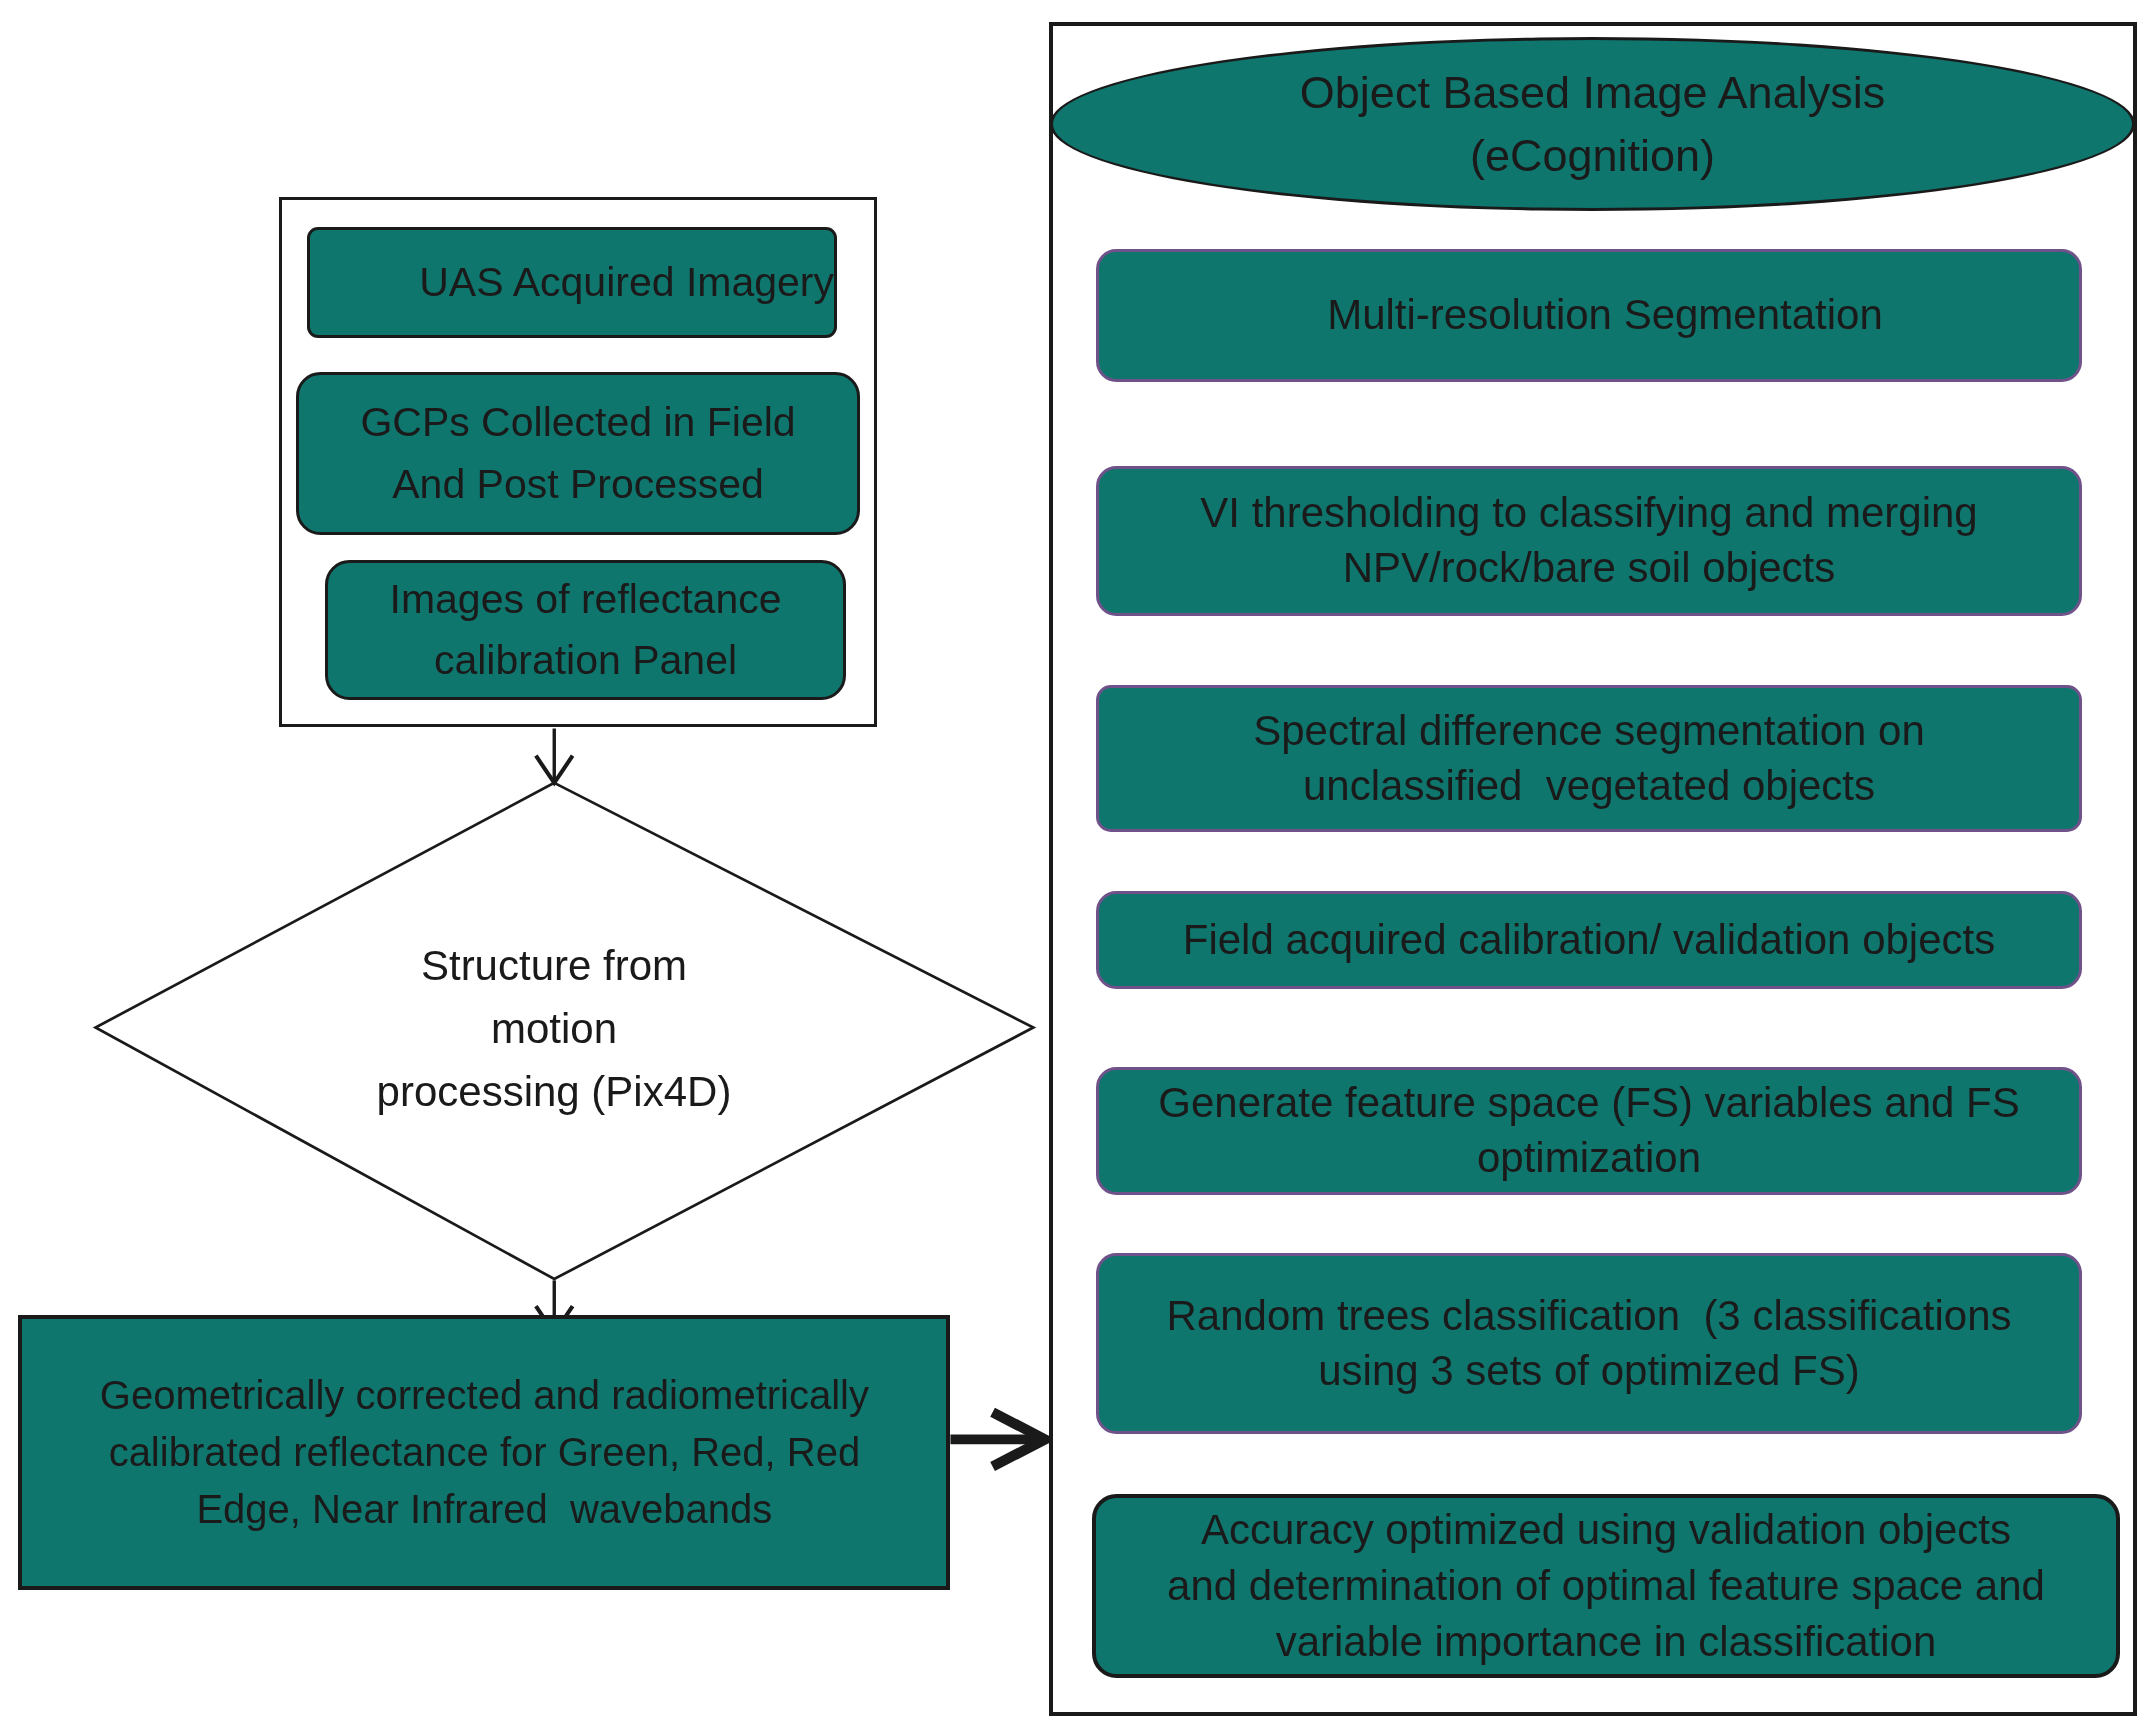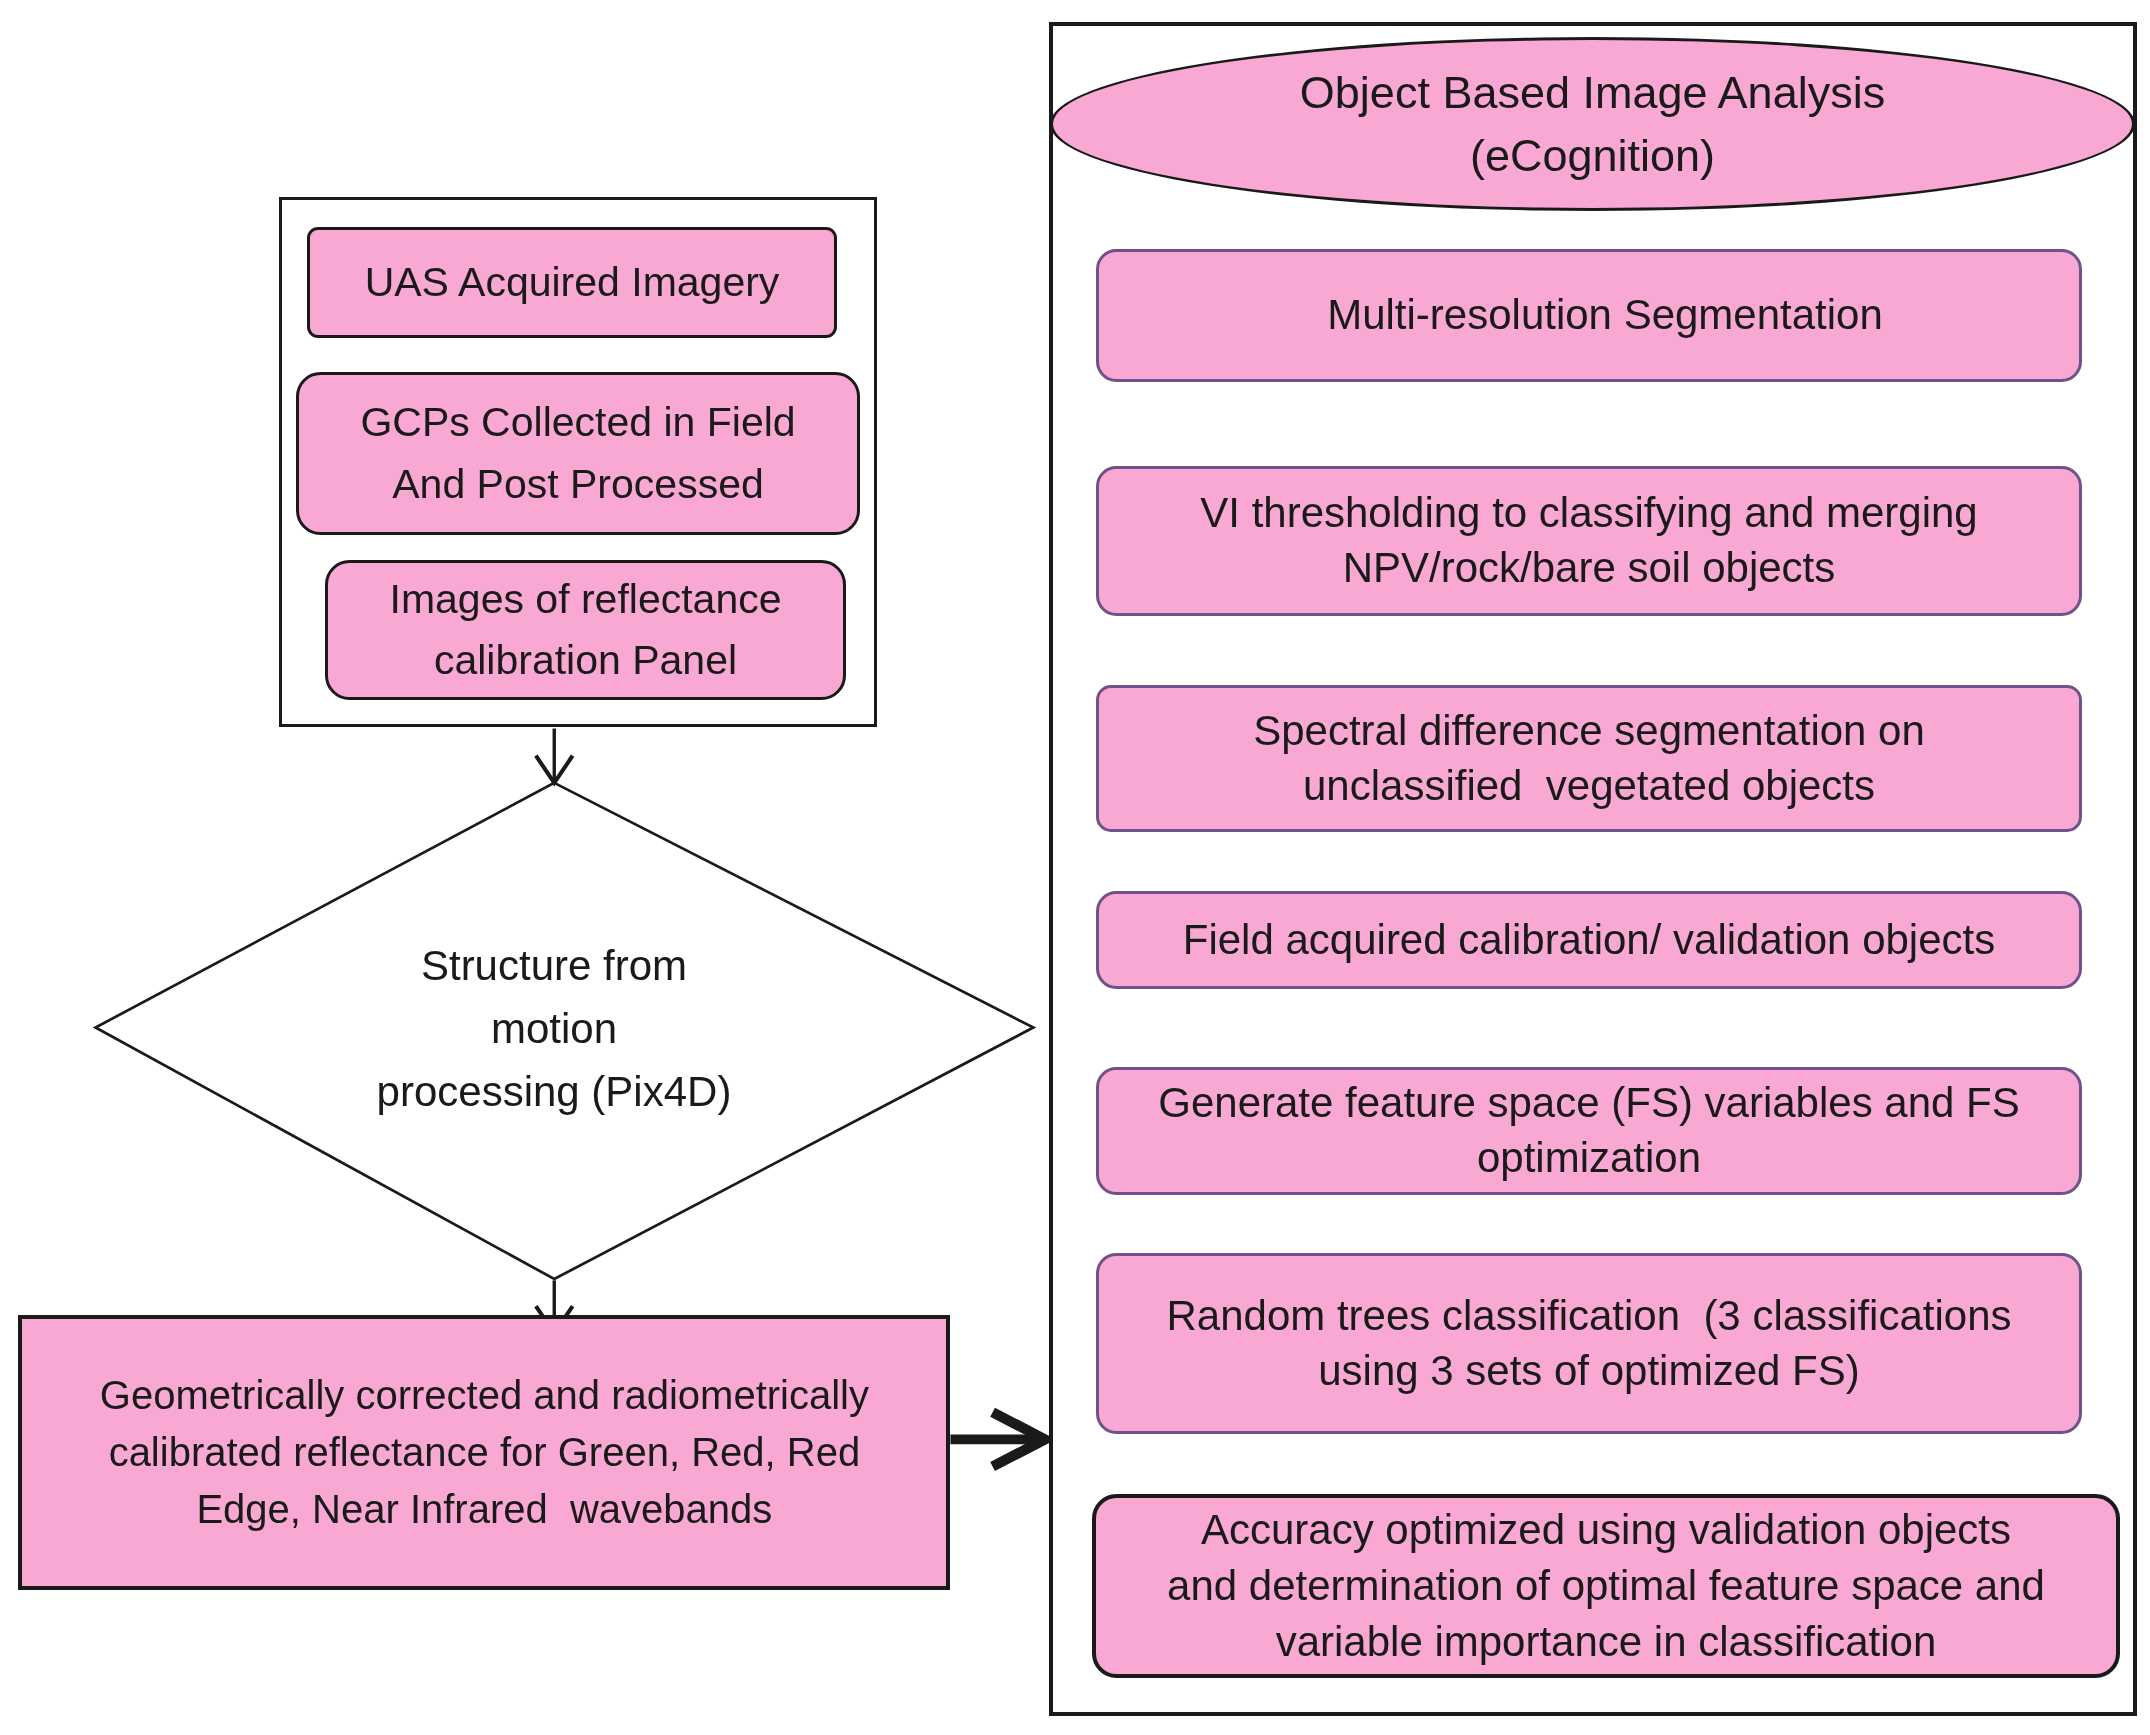--- a/index.html
+++ b/index.html
@@ -8,21 +8,21 @@
     width:2151px;height:1735px;
     background:var(--bg,#fff);
     font-family:"Liberation Sans","DejaVu Sans",sans-serif;
     color:var(--ink,#1a1a1a);
   }
   .stage *{box-sizing:border-box;}
   svg.connectors{position:absolute;left:0;top:0;width:2151px;height:1735px;}
   .node{
     position:absolute;display:flex;flex-direction:column;
     justify-content:center;align-items:center;text-align:center;
-    background:#f9a8d4;color:var(--ink,#1a1a1a);
+    background:#0f766e;color:var(--ink,#1a1a1a);
   }
   .node .ln{white-space:pre;}
   .group-box{position:absolute;background:#fff;border:3.4px solid var(--ink,#1a1a1a);}
   .container-right{position:absolute;background:#fff;border:4.8px solid var(--ink,#1a1a1a);}
   .input-box{border:3.4px solid var(--ink,#1a1a1a);font-size:41px;line-height:1.5;}
   .r16{border-radius:11px;}
   .r36{border-radius:24.5px;}
   .output-rect{border:4.1px solid var(--ink,#1a1a1a);font-size:40px;line-height:1.42;}
   .diamond-label{background:transparent;font-size:42px;line-height:1.5;}
   .ellipse-title{
@@ -87,21 +87,21 @@
       </g>
       <g>
         <line x1="2345" y1="2110" x2="2345" y2="2192" stroke-width="5"></line>
         <polyline points="2318,2152 2345,2194 2372,2152" stroke-width="6"></polyline>
       </g>
     </g>
   </svg>
 
   <div class="group-box" style="left:279px;top:197px;width:598px;height:530px;"></div>
 
-  <div class="node input-box r16" style="left:307px;top:227px;width:530px;height:111px;">
+  <div class="node input-box r16" style="left:307px;top:227px;width:530px;height:111px;align-items:flex-end;">
     <div class="ln">UAS Acquired Imagery</div>
   </div>
 
   <div class="node input-box r36" style="left:296px;top:372px;width:564px;height:163px;">
     <div class="ln">GCPs Collected in Field</div>
     <div class="ln">And Post Processed</div>
   </div>
 
   <div class="node input-box r36" style="left:325px;top:560px;width:521px;height:140px;">
     <div class="ln">Images of reflectance</div>

